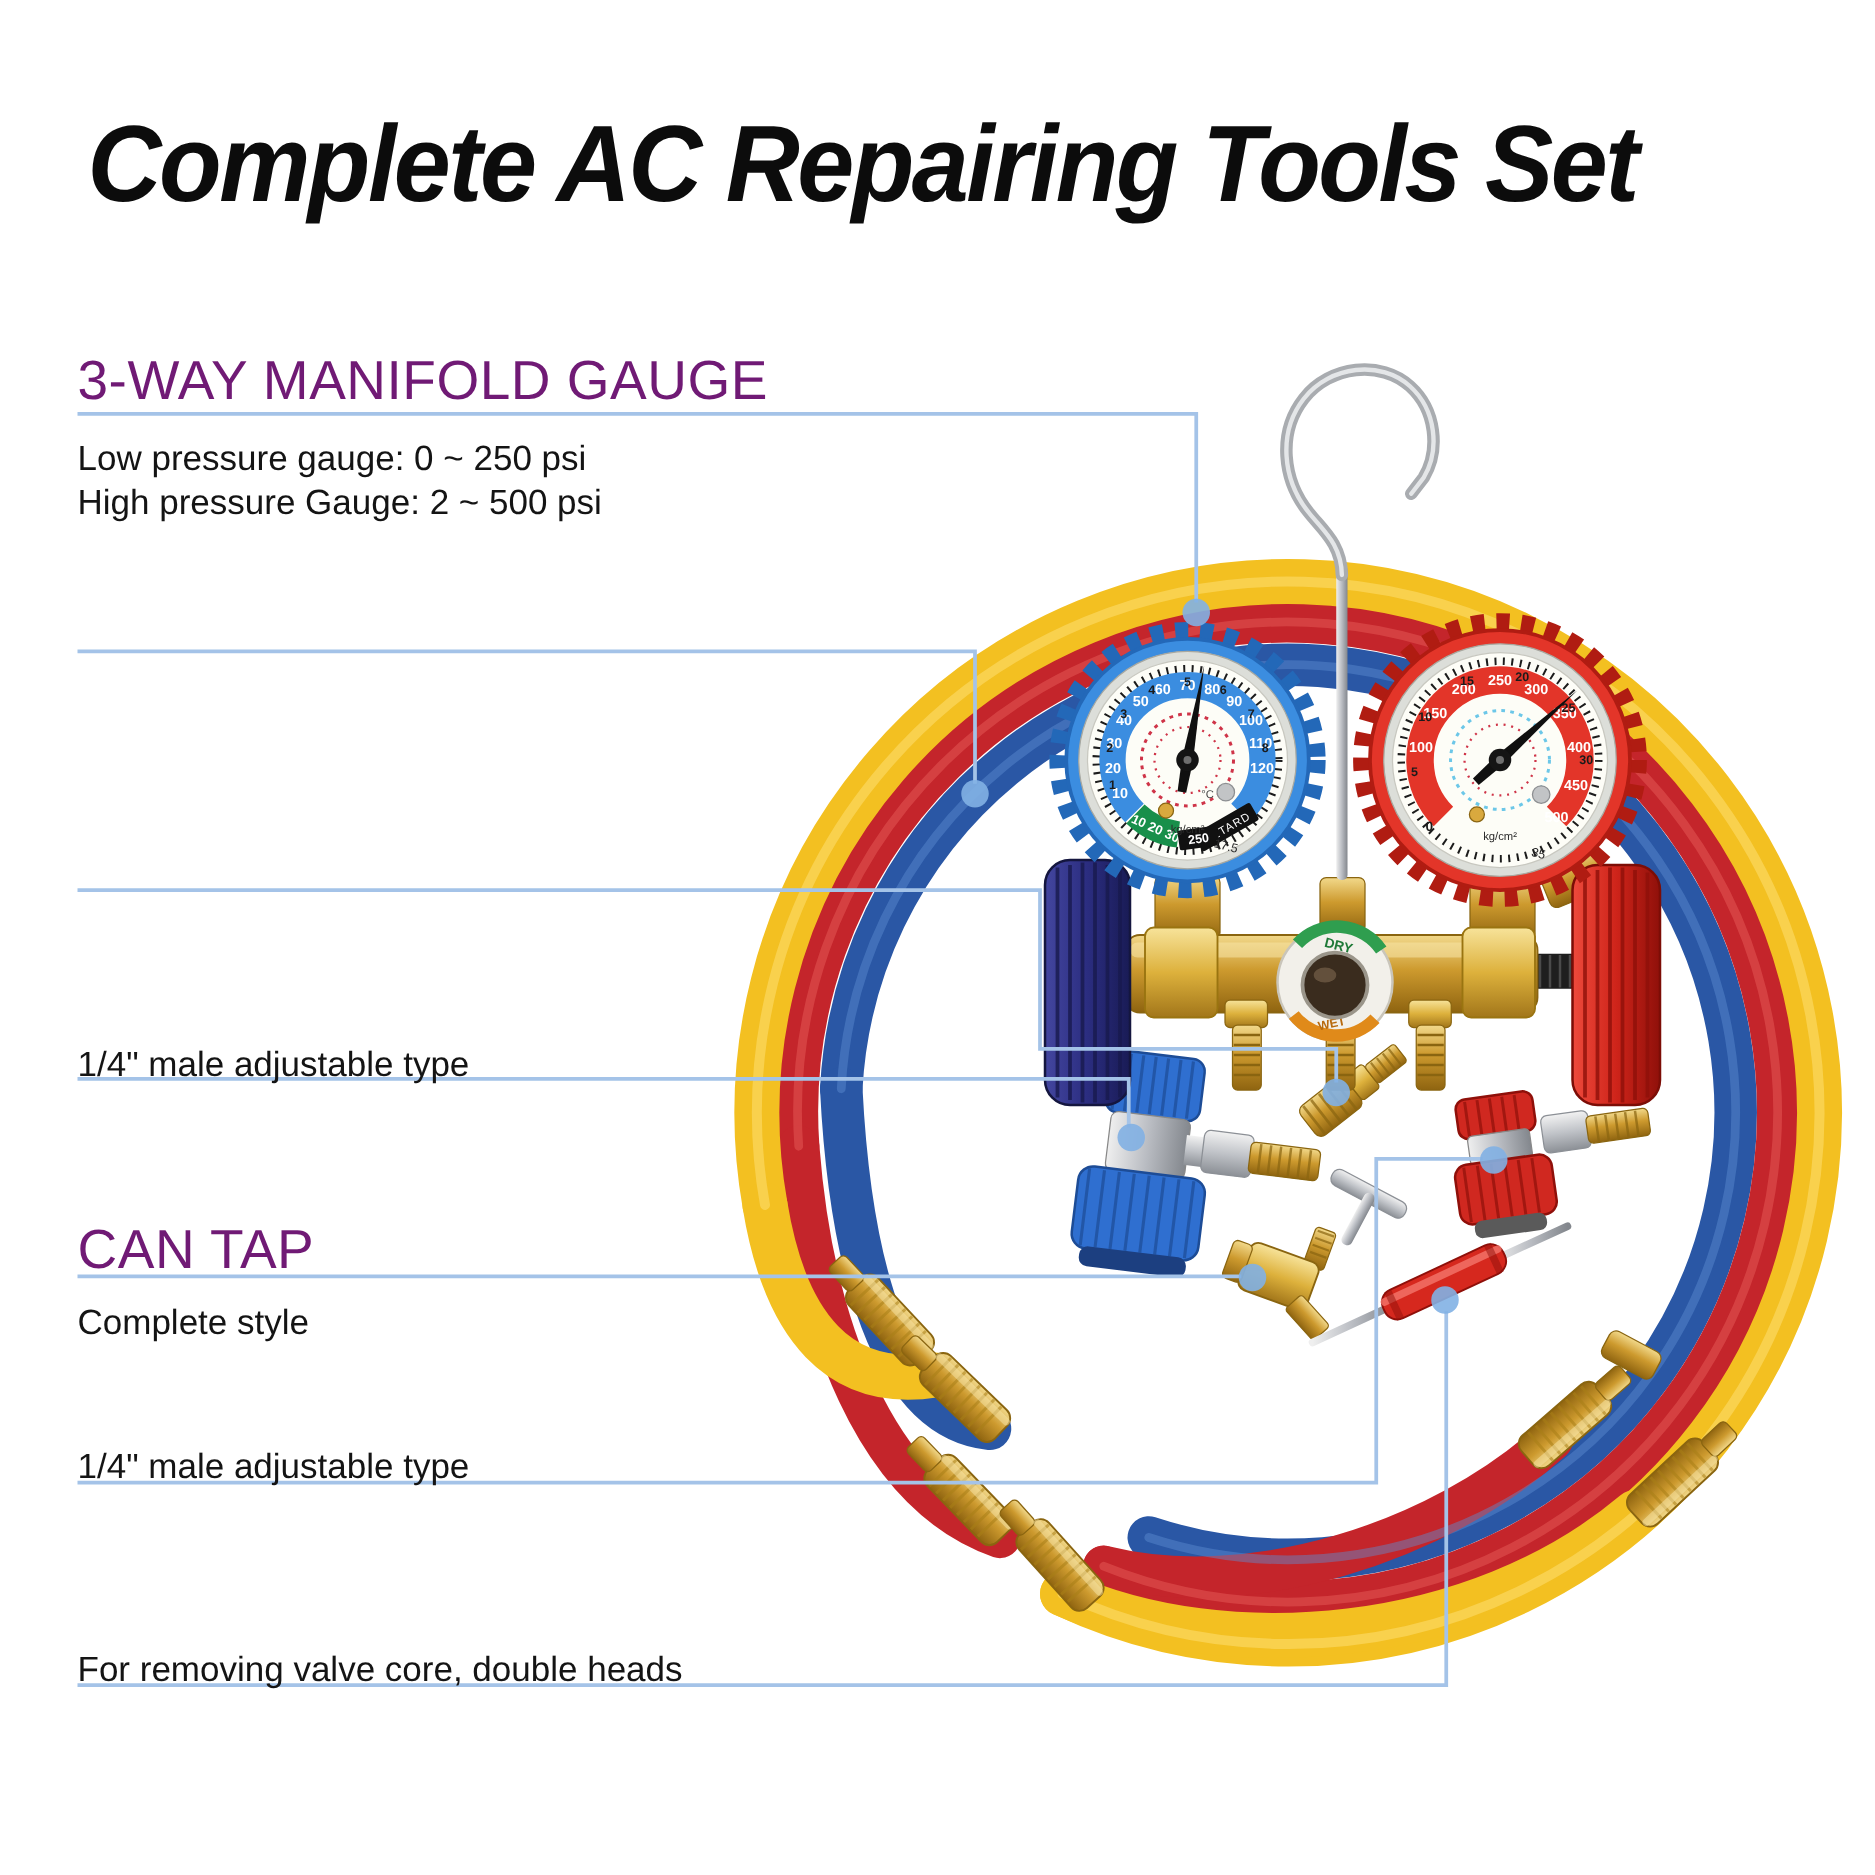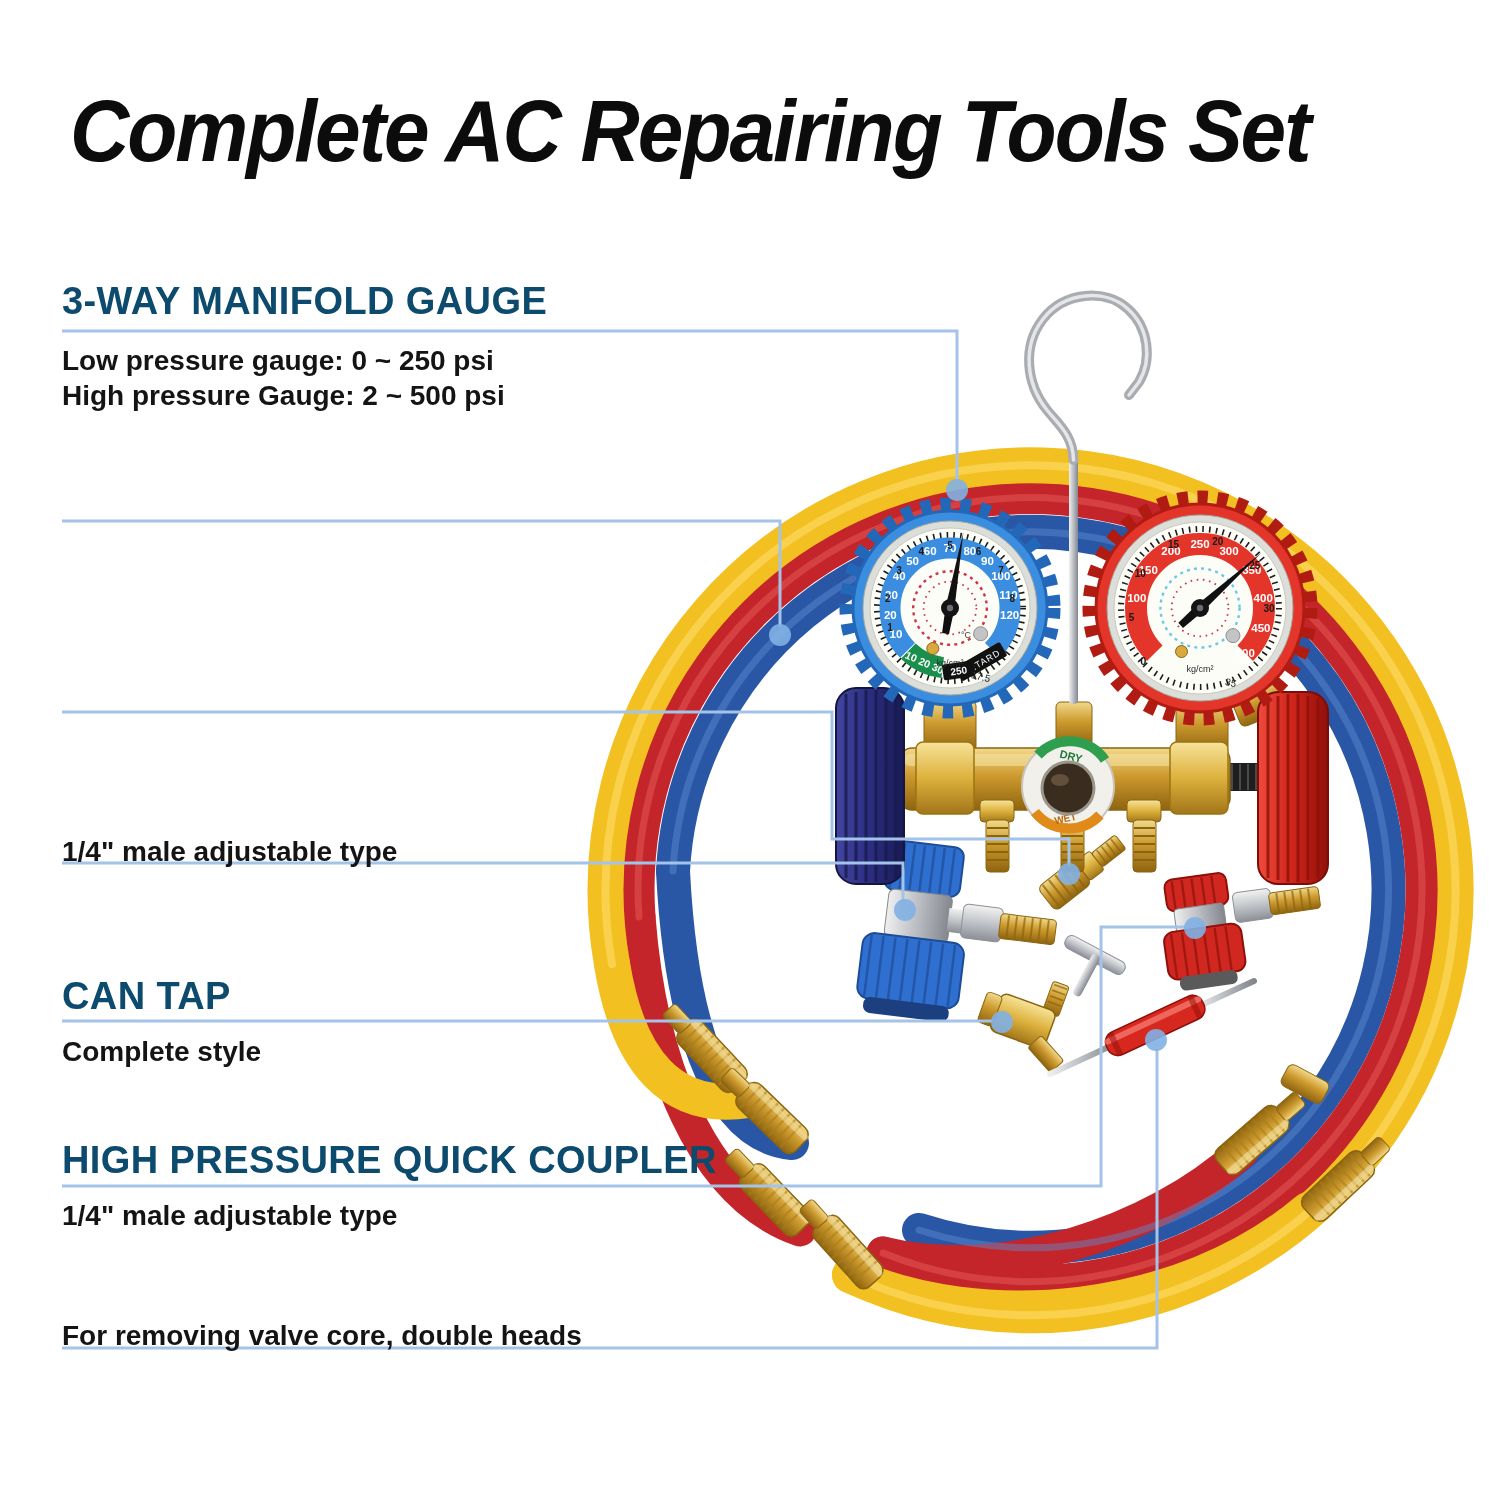--- a/index.html
+++ b/index.html
@@ -2,22 +2,22 @@
 <html><head>
 <meta charset="utf-8">
 <style>
   html,body{margin:0;padding:0;background:#ffffff;}
   body{width:1500px;height:1500px;overflow:hidden;position:relative;font-family:"Liberation Sans",sans-serif;}
   .page{position:absolute;inset:0;width:1500px;height:1500px;}
   .title{position:absolute;left:70px;top:82px;font-family:"Liberation Sans",sans-serif;
          font-style:italic;font-weight:800;font-size:82px;letter-spacing:-2px;color:#0c0c0c;
          transform:scaleY(1.06);transform-origin:left top;white-space:nowrap;}
   .feature{position:absolute;left:62px;}
-  .f-head{font-weight:700;font-size:38px;line-height:1.12;color:#0c4a6e;letter-spacing:.4px;white-space:nowrap;}
-  .f-sub{font-weight:700;font-size:28px;line-height:35px;color:#141414;white-space:nowrap;}
+  .f-head{font-weight:400;font-size:44px;line-height:1.12;color:#701a75;letter-spacing:.4px;white-space:nowrap;}
+  .f-sub{font-weight:400;font-size:28px;line-height:35px;color:#141414;white-space:nowrap;}
   #scene{position:absolute;left:0;top:0;}
   svg text{font-family:"Liberation Sans",sans-serif;}
 </style>
 </head>
 <body>
 
 <div class="page">
 
   <svg id="scene" width="1500" height="1500" viewBox="0 0 1500 1500">
     <defs>
@@ -312,21 +312,20 @@
   <div class="feature" style="top:818px">
     <div class="f-sub" style="margin-top:16px">1/4" male adjustable type</div>
   </div>
 
   <div class="feature" style="top:975px">
     <div class="f-head">CAN TAP</div>
     <div class="f-sub" style="margin-top:16px">Complete style</div>
   </div>
 
   <div class="feature" style="top:1139px">
-    <div class="f-head">HIGH PRESSURE QUICK COUPLER</div>
     <div class="f-sub" style="margin-top:16px">1/4" male adjustable type</div>
   </div>
 
   <div class="feature" style="top:1302px">
     <div class="f-sub" style="margin-top:16px">For removing valve core, double heads</div>
   </div>
 
 </div>
 
 </body></html>

